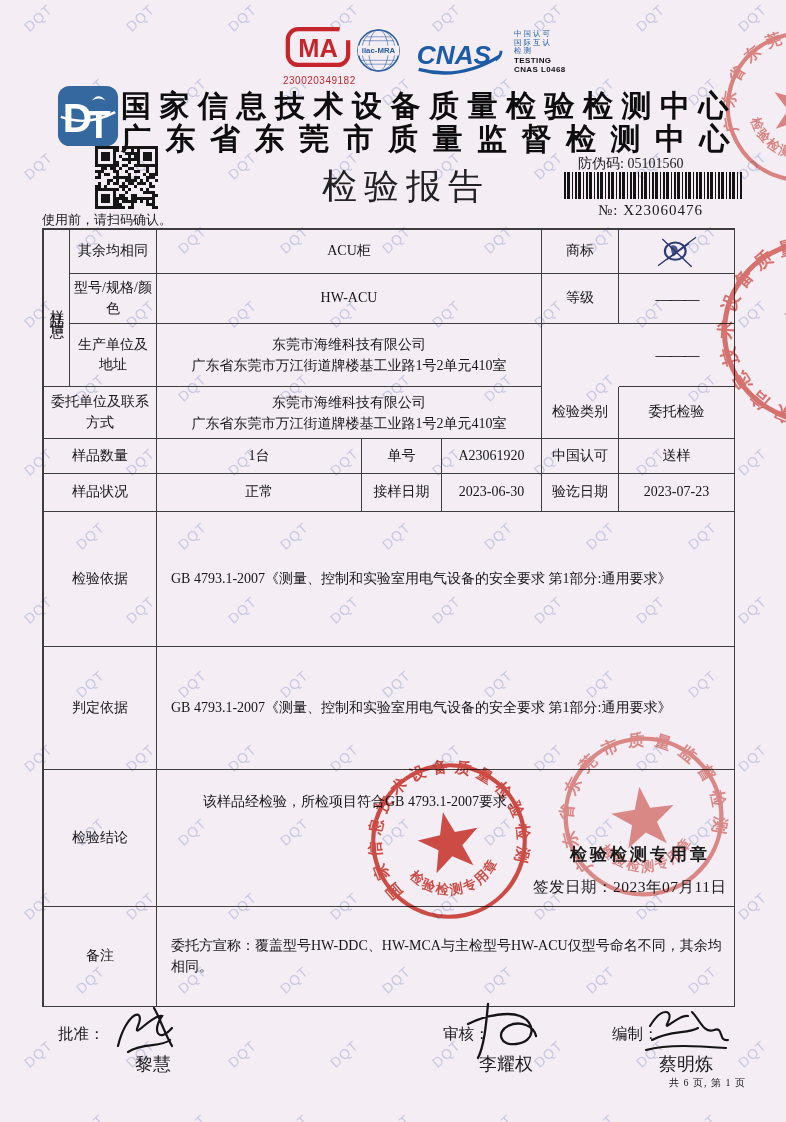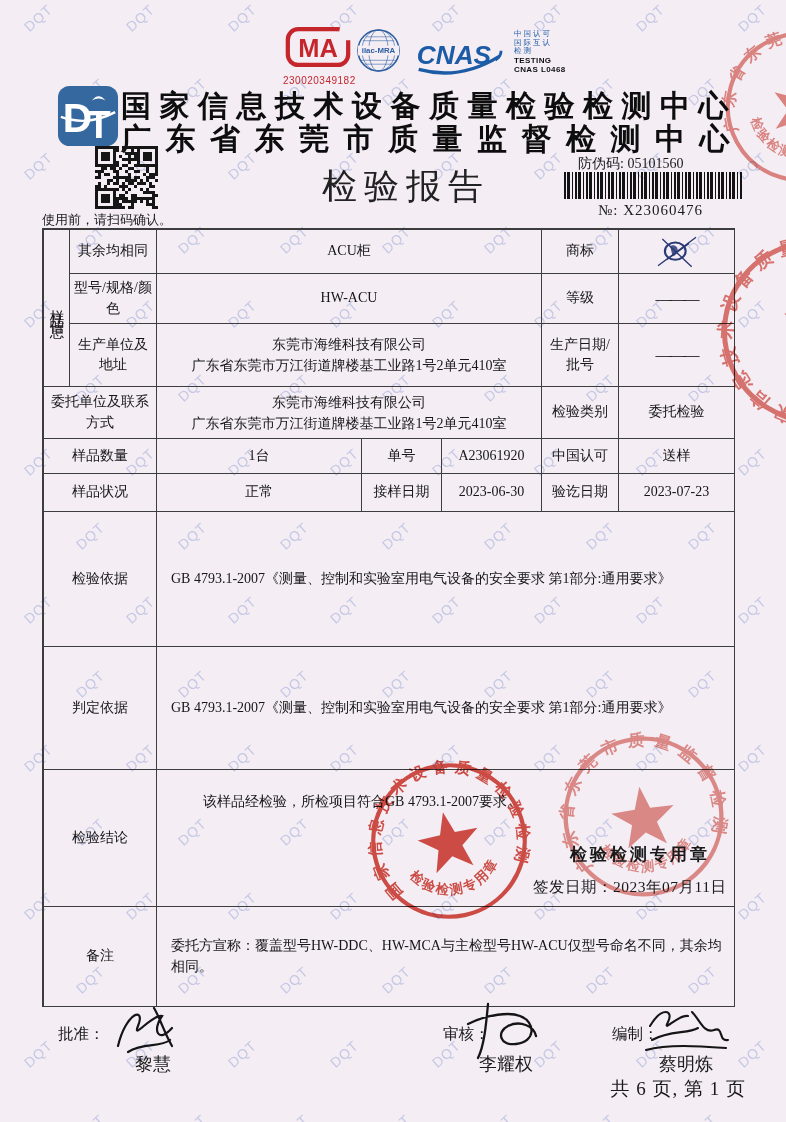--- a/index.html
+++ b/index.html
@@ -53,21 +53,21 @@
   #stamp-national{left:361px;top:753px;width:176px;height:176px;transform:rotate(-12deg);}
   #stamp-dongguan{left:553px;top:726px;width:181px;height:181px;transform:rotate(-8deg);}
   #stamp-edge-top{left:716px;top:22px;width:170px;height:170px;transform:rotate(16deg);opacity:.8;}
   #stamp-edge-mid{left:710px;top:228px;width:207px;height:207px;transform:rotate(-58deg);opacity:.8;}
   .seal-caption{left:570px;top:843px;font-size:17px;font-weight:bold;letter-spacing:3px;z-index:3;}
   .issue-date{left:533px;top:877px;font-size:15.5px;letter-spacing:0.5px;z-index:3;}
   
   .sig-label{font-size:15.5px;z-index:1;}
   .sig-name{font-size:18px;z-index:1;}
   .sig-svg{z-index:1;}
-  .pages{left:588px;top:1076px;width:158px;text-align:right;font-size:19px;letter-spacing:1px;}
+  .pages{left:588px;top:1076px;width:158px;text-align:right;font-size:10px;letter-spacing:1px;}
 </style>
 </head>
 <body>
 
 <div id="page">
   <div id="wm">
       <span class="wm-t" style="left: 22px; top: 10px;">DQT</span>
       <span class="wm-t" style="left: 124px; top: 10px;">DQT</span>
       <span class="wm-t" style="left: 226px; top: 10px;">DQT</span>
       <span class="wm-t" style="left: 328px; top: 10px;">DQT</span>
@@ -516,21 +516,20 @@
     <div class="cell" style="grid-area:2/6/3/7">等级</div>
     <div class="cell dash" style="grid-area:2/7/3/8">———</div>
 
     <div class="cell" style="grid-area:3/2/4/3">生产单位及地址</div>
     <div class="cell two-line" style="grid-area:3/3/4/6">
       <div>
         <div>东莞市海维科技有限公司</div>
         <div>广东省东莞市万江街道牌楼基工业路1号2单元410室</div>
       </div>
     </div>
-    <div class="cell" style="grid-area:3/6/4/7">生产日期/批号</div>
     <div class="cell dash" style="grid-area:3/7/4/8">———</div>
 
     <div class="cell" style="grid-area:4/1/5/3">委托单位及联系方式</div>
     <div class="cell two-line" style="grid-area:4/3/5/6">
       <div>
         <div>东莞市海维科技有限公司</div>
         <div>广东省东莞市万江街道牌楼基工业路1号2单元410室</div>
       </div>
     </div>
     <div class="cell" style="grid-area:4/7/5/8">委托检验</div>

